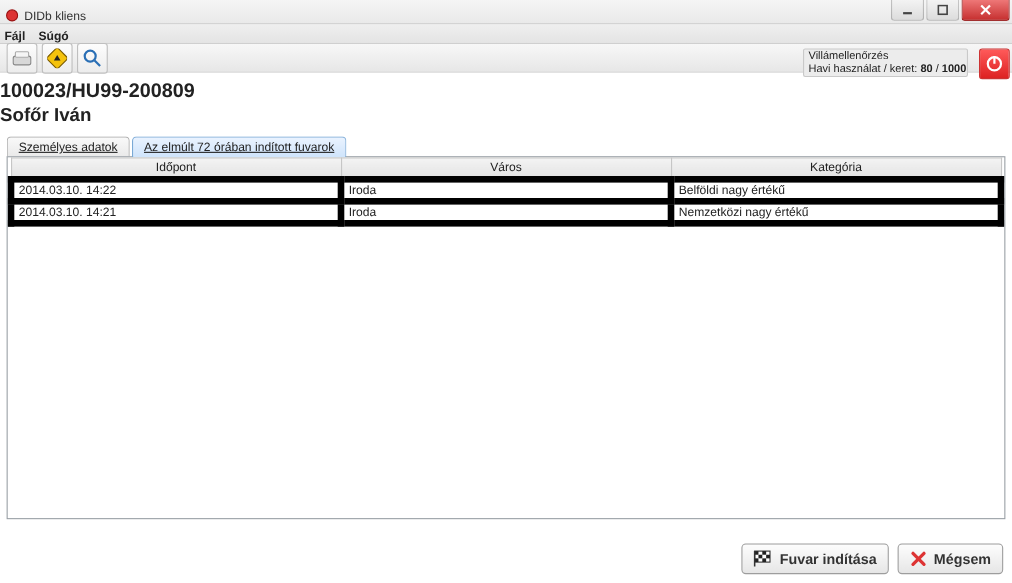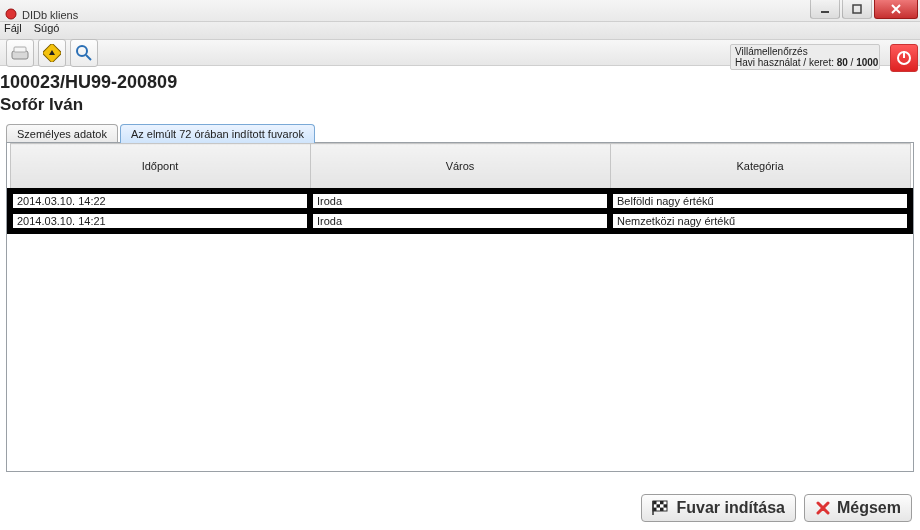--- a/index.html
+++ b/index.html
@@ -9,53 +9,53 @@
   
   .titlebar { height:22px; background:linear-gradient(#f5f5f5,#e9e9e9); border-bottom:1px solid #cfcfcf; display:flex; align-items:flex-end; padding:0 4px; position:relative; }
   .titlebar .appicon { width:14px; height:14px; display:inline-flex; align-items:center; justify-content:center; margin-right:4px;}
   .titlebar .title-text { font-size:11px; color:#333; }
   .winbtns { position:absolute; right:2px; top:0; height:22px; display:flex; gap:2px; }
   .winbtn { width:30px; height:19px; display:flex; align-items:center; justify-content:center; border:1px solid rgba(0,0,0,0.2); border-top:none; background:linear-gradient(#f3f3f3,#dcdcdc); border-radius:0 0 3px 3px; cursor:pointer; }
   .winbtn.close { width:44px; background:linear-gradient(#e77,#c63030); border-color:#9b1b1b; }
   .winbtn svg { display:block; }
 
   
-  .menubar { height:18px; background:linear-gradient(#efefef,#e4e4e4); border-bottom:1px solid #cfcfcf; display:flex; align-items:flex-start; padding:0 4px; gap:12px; }
+  .menubar { height:18px; background:linear-gradient(#efefef,#e4e4e4); border-bottom:1px solid #cfcfcf; display:flex; align-items:flex-end; padding:0 4px; gap:12px;font-weight:bold; }
   .menubar span { cursor:default; }
 
   
   .toolbar { height:26px; background:linear-gradient(#f7f7f7,#e7e7e7); border-bottom:1px solid #cfcfcf; display:flex; align-items:center; padding:0 6px; position:relative; }
   .tbtn { width:28px; height:28px; border:1px solid #bfbfbf; border-radius:3px; background:linear-gradient(#fdfdfd,#ececec); margin-right:4px; display:flex; align-items:center; justify-content:center; cursor:pointer; }
   .usagebox { position:absolute; right:40px; top:4px; width:150px; height:26px; border:1px solid #c9c9c9; border-radius:2px; background:#ececec; padding:1px 4px; font-size:10px; line-height:11px; }
   .usagebox .line2 { white-space:nowrap; }
   .usagebox b { font-weight:bold; }
   .powerbtn { position:absolute; right:2px; top:4px; width:28px; height:28px; border:1px solid #c33; border-radius:3px; background:linear-gradient(#ff5a5a,#d22); display:flex; align-items:center; justify-content:center; cursor:pointer; }
 
   
   .heading-area { text-align:left; padding:6px 0 6px 0; }
   .heading-area .rec-id { font-weight:bold; font-size:18px; margin-bottom:2px; }
   .heading-area .rec-name { font-weight:bold; font-size:17px; }
 
   
-  .tabs { display:flex; align-items:flex-end; padding: 0 6px; margin-top:2px; }
+  .tabs { display:flex; align-items:flex-end; padding: 0 6px; margin-top:2px;text-decoration:underline; }
   .tab { border:1px solid #a8a8a8; border-bottom:none; border-radius:4px 4px 0 0; padding:3px 10px; background:linear-gradient(#f9f9f9,#e9e9e9); margin-right:2px; cursor:pointer; position:relative; top:1px; }
   .tab.active { background:linear-gradient(#eaf3ff,#cfe4fb); border-color:#7aa9d6; z-index:2; }
 
   
   .grid-wrap { margin:0 6px; border:1px solid #9aa0a6; height:330px; background:#fff; position:relative; overflow:hidden; }
   table.grid { width:100%; border-collapse:collapse; table-layout:fixed; }
-  table.grid th { background:linear-gradient(#f3f3f3,#e4e4e4); border:1px solid #c6c6c6; font-weight:normal; padding:16px 4px; font-size:11px; text-align:center; }
+  table.grid th { background:linear-gradient(#f3f3f3,#e4e4e4); border:1px solid #c6c6c6; font-weight:normal; padding:2px 4px; font-size:11px; text-align:center; }
   table.grid td { border:6px solid #000000; padding:1px 4px; font-size:11px; height:14px; }
   table.grid col.c-time { width:300px; }
   table.grid col.c-city { width:300px; }
   table.grid col.c-cat  { }
 
   
   .bottombar { position:absolute; right:8px; bottom:8px; display:flex; gap:8px; }
-  .btn { min-width:90px; height:28px; border:1px solid #9d9d9d; border-radius:4px; background:linear-gradient(#fdfdfd,#e6e6e6); display:flex; align-items:center; justify-content:center; gap:6px; padding:0 10px; cursor:pointer; font-size:16px; font-weight:bold; color:#333; }
+  .btn { min-width:90px; height:28px; border:1px solid #9d9d9d; border-radius:4px; background:linear-gradient(#fdfdfd,#e6e6e6); display:flex; align-items:center; justify-content:center; gap:6px; padding:0 10px; cursor:pointer; font-size:13px; font-weight:bold; color:#333; }
   .btn svg { display:block; }
 </style>
 </head>
 <body>
 
 <div class="titlebar">
   <span class="appicon">
     <svg width="12" height="12" viewBox="0 0 12 12">
         <circle cx="6" cy="6" r="5" fill="#d33" stroke="#911"></circle>
       </svg>

